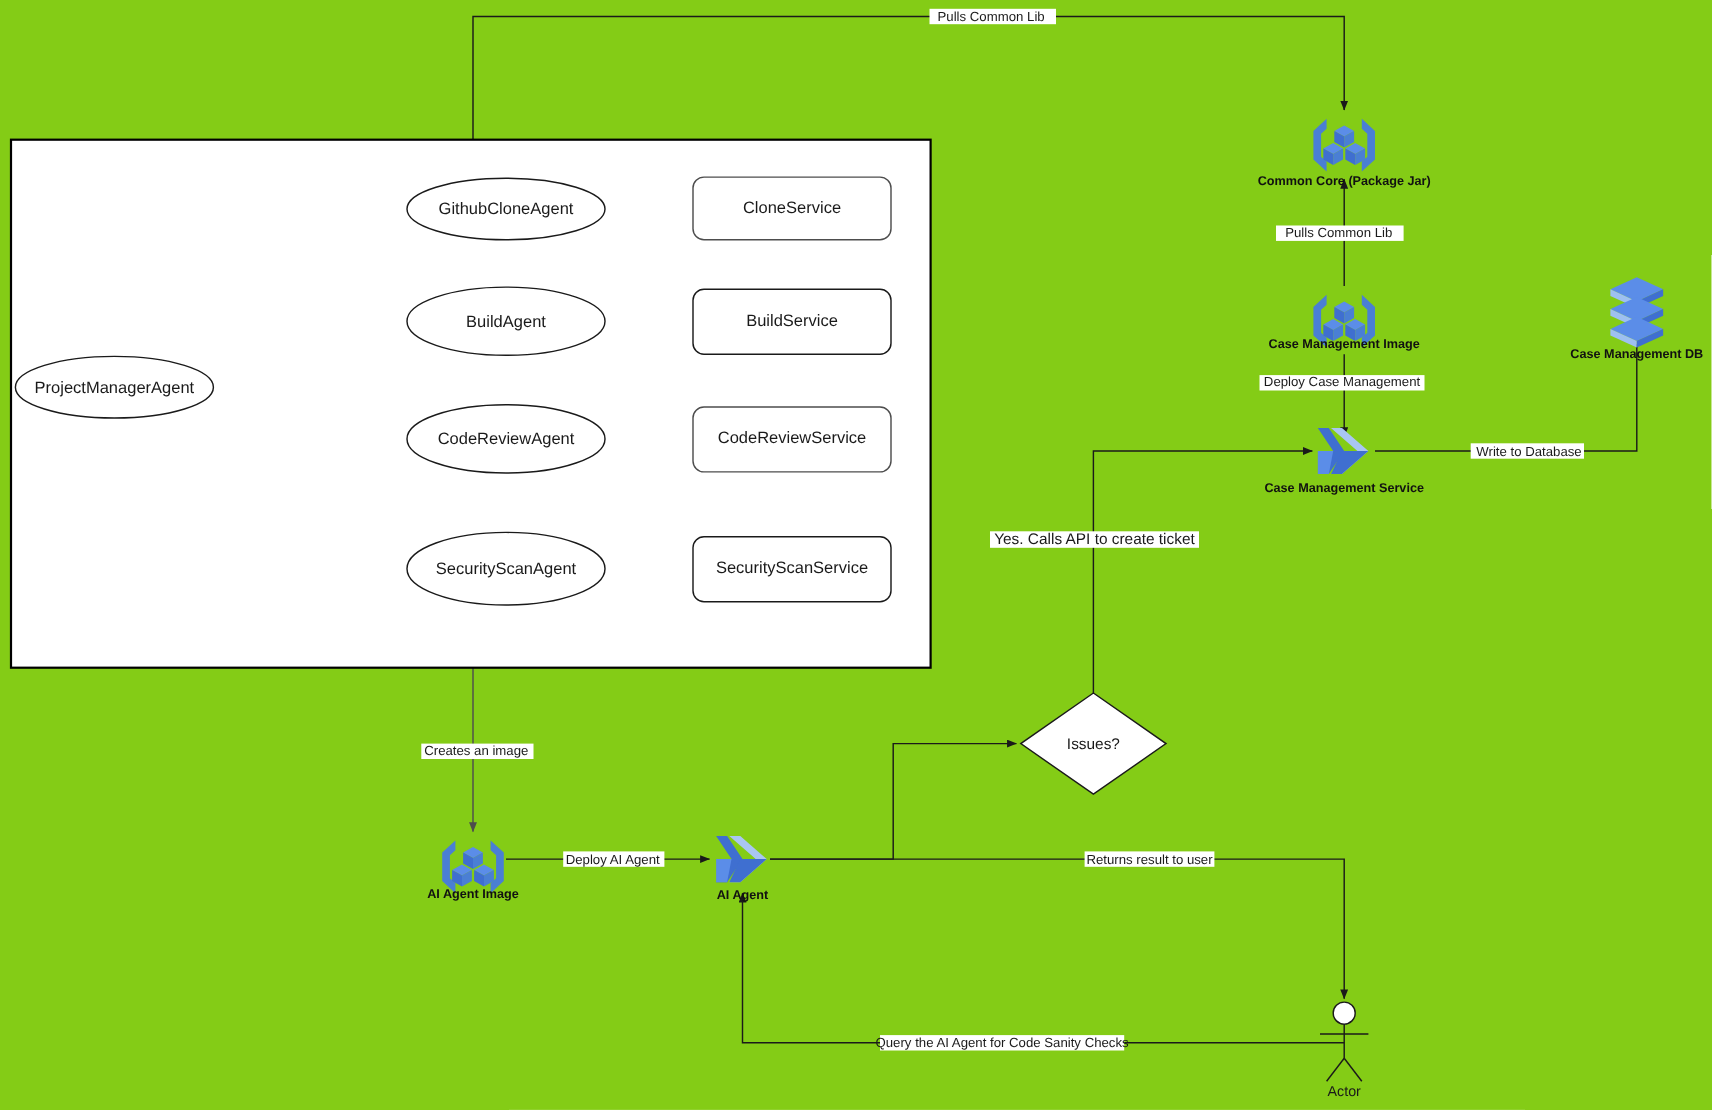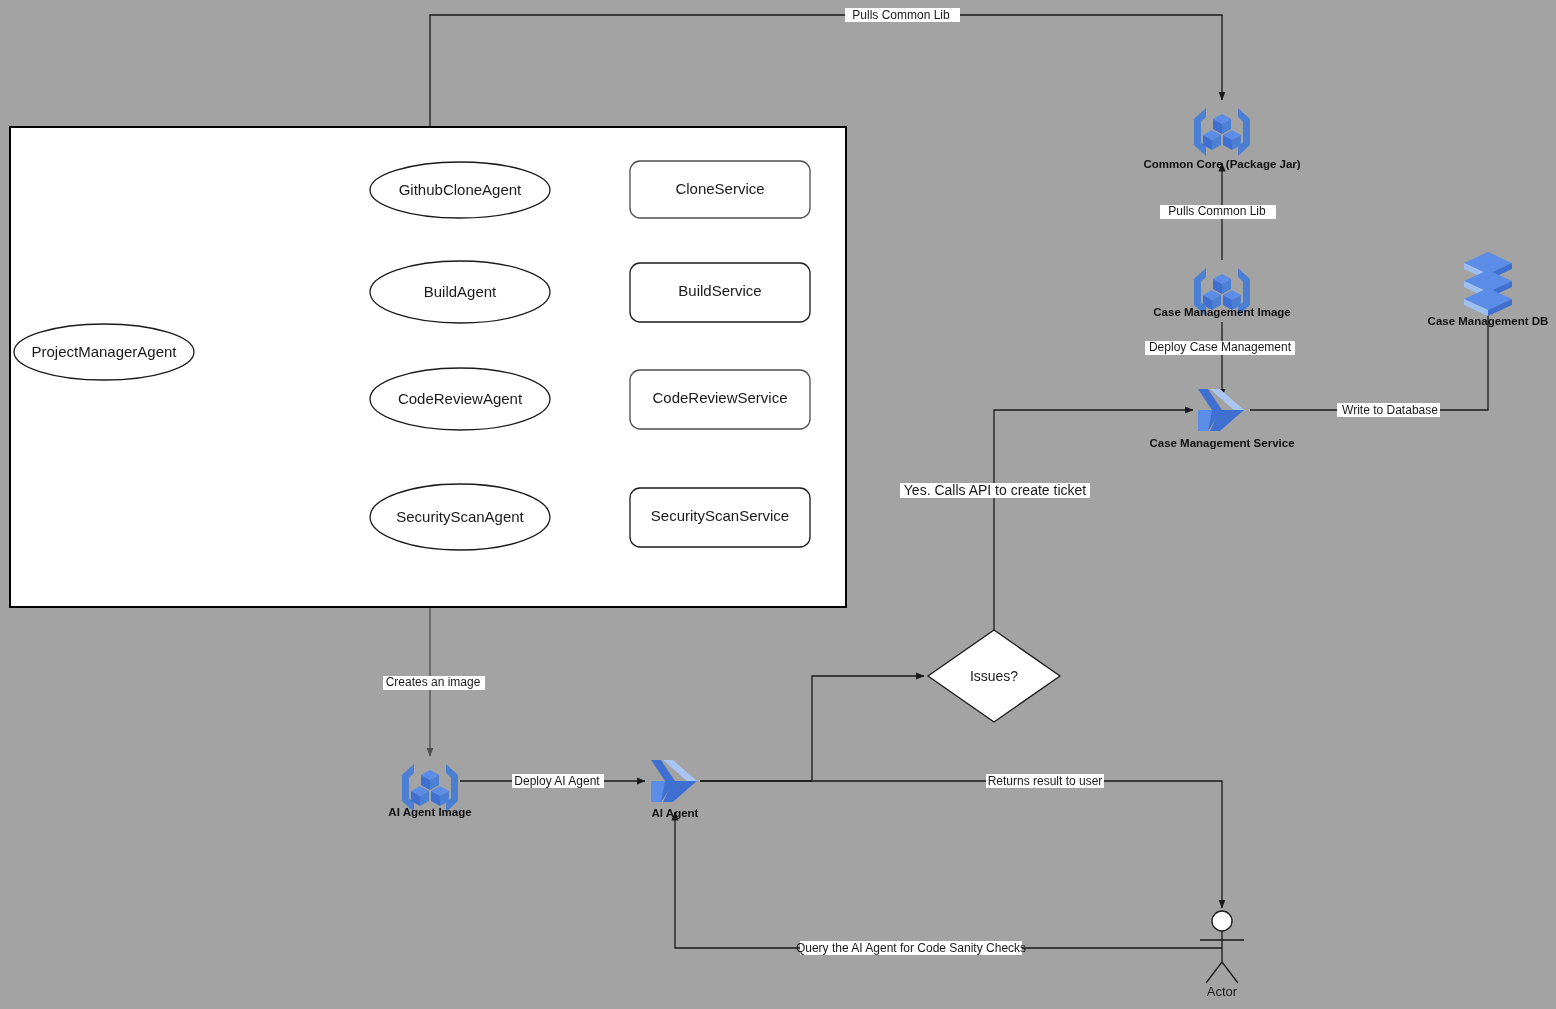--- a/index.html
+++ b/index.html
@@ -1,17 +1,17 @@
 <!DOCTYPE html>
 <html><head>
 <meta charset="utf-8">
 <style>
   html,body{margin:0;padding:0;background:#ffffff;}
   body{font-family:"Liberation Sans", sans-serif;}
-  #stage{position:relative;width:1556px;height:1009px;background:#a3a3a3;overflow:hidden;}
+  #stage{position:relative;width:1556px;height:1009px;background:#84cc16;overflow:hidden;}
   svg#diagram{position:absolute;top:0;left:0;width:1556px;height:1009px;}
   .node-label{font-family:"Liberation Sans", sans-serif;font-size:15px;fill:#1a1a1a;text-anchor:middle;dominant-baseline:middle;}
   .icon-label{font-family:"Liberation Sans", sans-serif;font-size:11.5px;font-weight:bold;fill:#111111;text-anchor:middle;dominant-baseline:middle;}
   .actor-label{font-family:"Liberation Sans", sans-serif;font-size:13px;fill:#1a1a1a;text-anchor:middle;dominant-baseline:middle;}
   .edge-label{font-family:"Liberation Sans", sans-serif;font-size:12px;fill:#1a1a1a;text-anchor:middle;dominant-baseline:middle;}
   .edge-label-lg{font-family:"Liberation Sans", sans-serif;font-size:14px;fill:#1a1a1a;text-anchor:middle;dominant-baseline:middle;}
   .shape{fill:#ffffff;stroke:#1a1a1a;stroke-width:1.3;}
   .shape-gray{fill:#ffffff;stroke:#4d4d4d;stroke-width:1.3;}
   .container-box{fill:#ffffff;stroke:#000000;stroke-width:2;}
   .edge{fill:none;stroke:#1a1a1a;stroke-width:1.3;}

